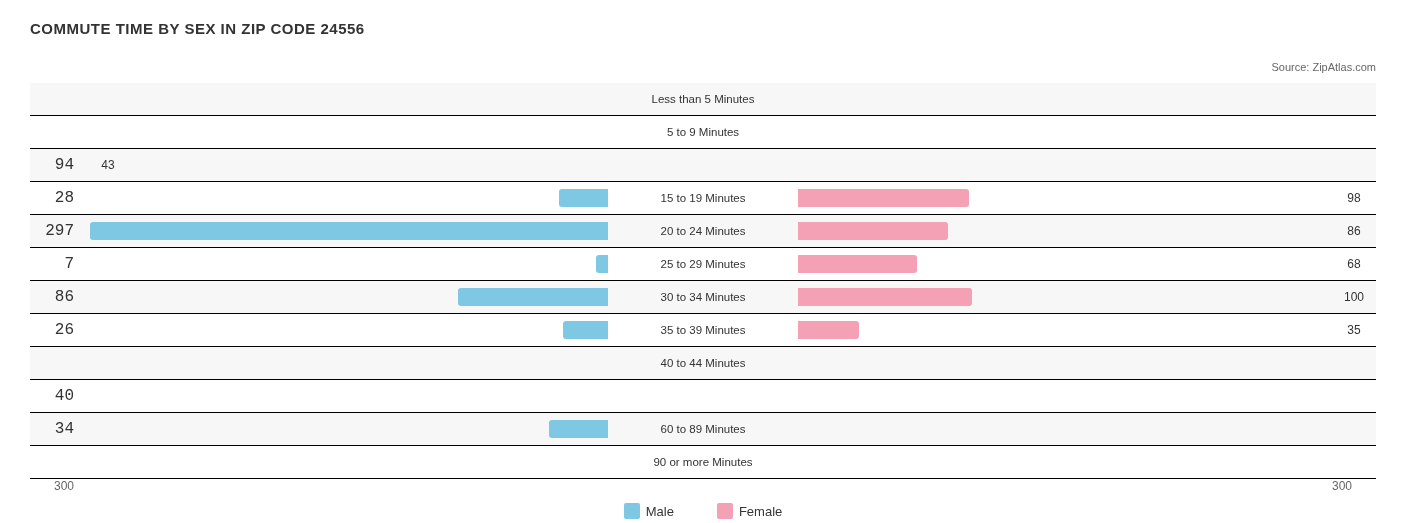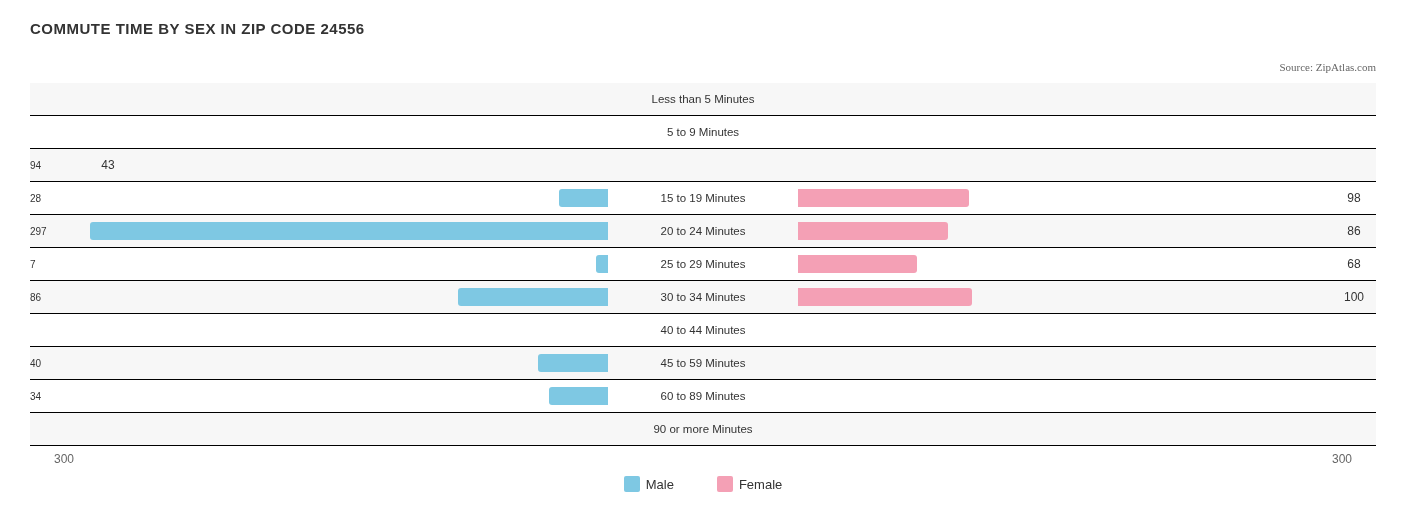--- a/index.html
+++ b/index.html
@@ -16,43 +16,43 @@
       color: #333;
       text-transform: uppercase;
       letter-spacing: 0.5px;
       margin-bottom: 24px;
     }
     .source {
       font-size: 11px;
       color: #666;
       text-align: right;
       margin-bottom: 10px;
-      font-family: Liberation Serif, serif;
     }
     .chart-area {
       position: relative;
       width: 100%;
     }
     .row {
       display: flex;
       align-items: center;
       height: 33px;
       border-bottom: 1px solid #000000;
       background: #fff;
     }
     .row:nth-child(odd) {
       background: #f7f7f7;
     }
     .left-val {
       width: 50px;
-      text-align: left;
-      font-size: 10px;
+      text-align: right;
+      font-size: 16px;
       color: #333;
       padding-right: 6px;
       flex-shrink: 0;
+      font-family: Liberation Mono, monospace;
     }
     .bars-container {
       flex: 1;
       display: flex;
       align-items: center;
       position: relative;
       height: 100%;
     }
     .label-center {
       position: absolute;
@@ -103,21 +103,21 @@
       gap: 6px;
     }
     .legend-box {
       width: 16px;
       height: 16px;
       border-radius: 2px;
     }
     .axis-row {
       display: flex;
       align-items: center;
-      margin-top: 6px;
+      margin-top: 0;
     }
     .axis-left {
       width: 50px;
       text-align: right;
       font-size: 12px;
       color: #666;
       padding-right: 6px;
     }
     .axis-mid {
       flex: 1;
@@ -185,32 +185,37 @@
     <div class="row">
       <div class="left-val">86</div>
       <div class="bars-container">
         <div class="label-center">30 to 34 Minutes</div>
         <div class="bar-left" style="width: 12.04%;"></div>
         <div class="bar-right" style="width: 14%;"></div>
       </div>
       <div class="right-val">100</div>
     </div>
     <div class="row">
+      <div class="left-val">26</div>
+      <div class="bars-container">
+        <div class="label-center">35 to 39 Minutes</div>
+        <div class="bar-left" style="width: 3.64%;"></div>
+        <div class="bar-right" style="width: 4.9%;"></div>
+      </div>
+      <div class="right-val">35</div>
+    </div>
+    <div class="row">
       <div class="left-val"></div>
       <div class="bars-container">
         <div class="label-center">40 to 44 Minutes</div>
       </div>
       <div class="right-val"></div>
     </div>
     <div class="row">
       <div class="left-val">40</div>
-      <div class="bars-container">
-        <div class="label-center">45 to 59 Minutes</div>
-        <div class="bar-left" style="width: 5.6%;"></div>
-      </div>
       <div class="right-val"></div>
     </div>
     <div class="row">
       <div class="left-val">34</div>
       <div class="bars-container">
         <div class="label-center">60 to 89 Minutes</div>
         <div class="bar-left" style="width: 4.76%;"></div>
       </div>
       <div class="right-val"></div>
     </div>

